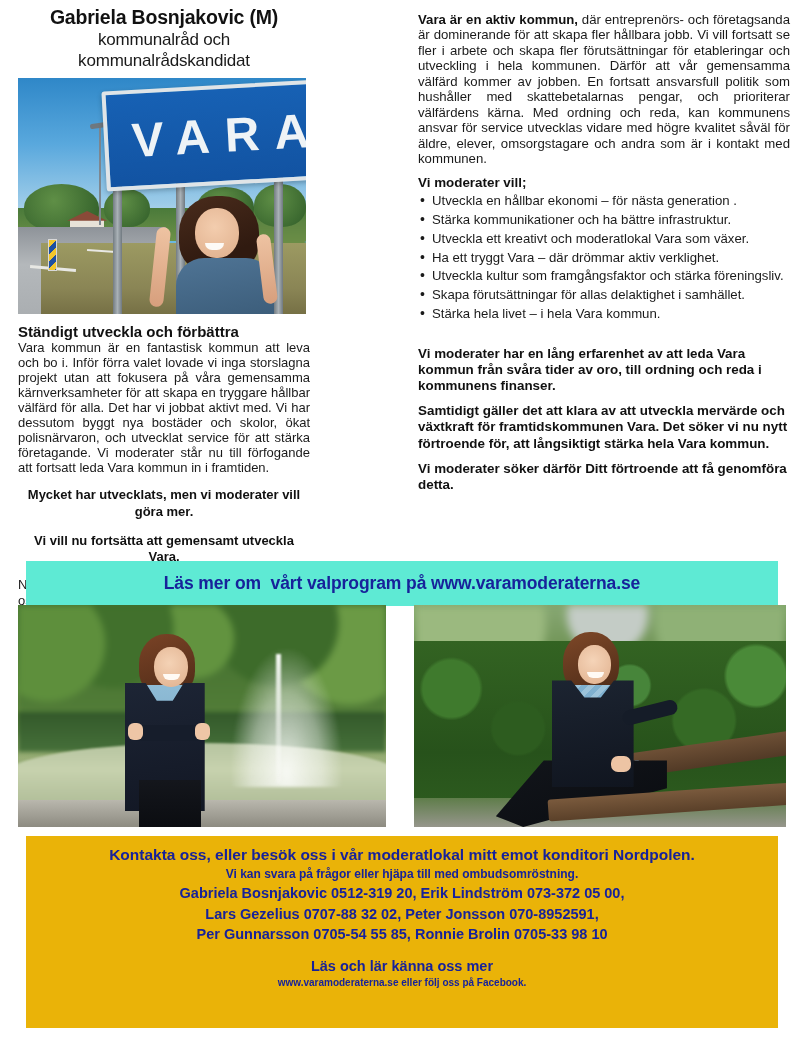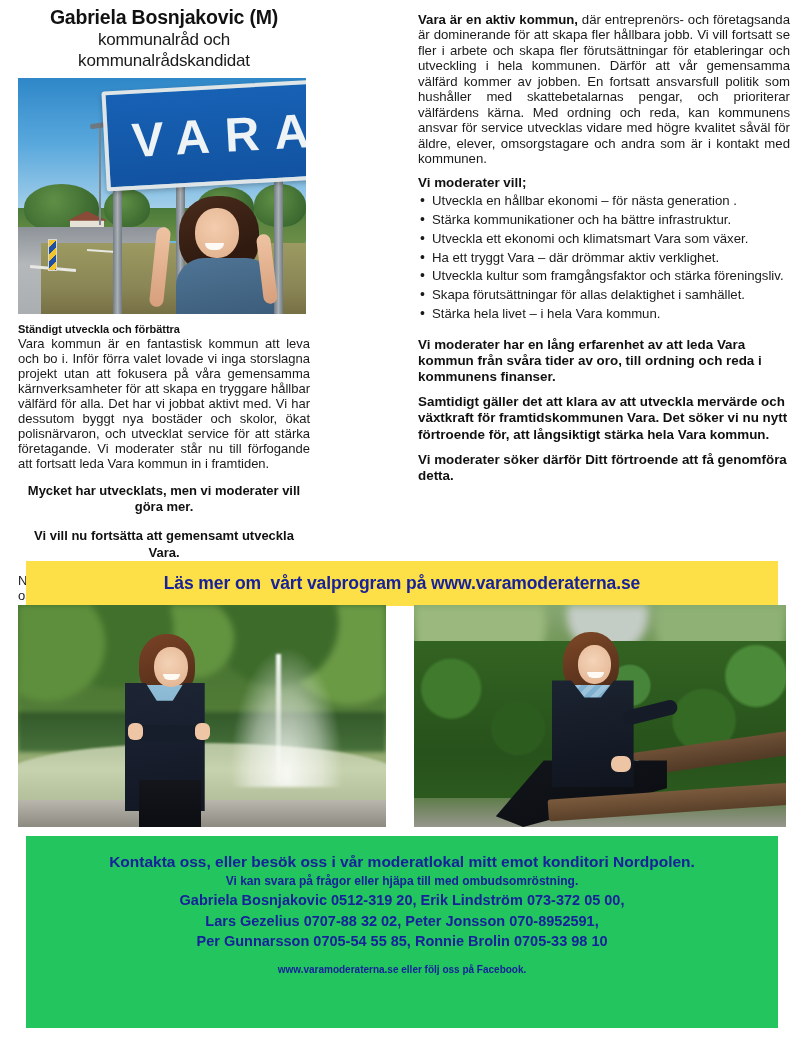--- a/index.html
+++ b/index.html
@@ -180,21 +180,21 @@
   }
   .person-arm {
     position: absolute; background: linear-gradient(180deg, #eec3a2, #d79f7d);
     border-radius: 8px;
   }
   .arm-l { left: 47%; top: 63%; width: 14px; height: 80px; transform: rotate(6deg); }
   .arm-r { right: 11%; top: 66%; width: 14px; height: 70px; transform: rotate(-7deg); }
 
   
   .lead-title {
-    font-size: 11px;
+    font-size: 15px;
     font-weight: bold;
     color: #111111;
     margin: 9px 0 0 0;
     line-height: 1.15;
   }
   .body-text {
     font-size: 13px;
     line-height: 1.155;
     color: #1a1a1a;
     text-align: justify;
@@ -225,21 +225,21 @@
   }
   .r-para b { font-weight: bold; color: #111111; }
   .list-title {
     font-size: 13.4px;
     font-weight: bold;
     color: #111111;
     margin: 0 0 2px 0;
   }
   ul.wants {
     list-style: none;
-    margin: 0 0 13px 0;
+    margin: 0 0 22px 0;
     padding: 0;
   }
   ul.wants li {
     font-size: 13.2px;
     line-height: 1.42;
     color: #1a1a1a;
     padding-left: 14px;
     position: relative;
   }
   ul.wants li:before {
@@ -258,21 +258,21 @@
     margin: 0 0 9px 0;
   }
 
   
   .banner {
     position: absolute;
     left: 26px;
     top: 561px;
     width: 752px;
     height: 45px;
-    background: #fde047;
+    background: #5eead4;
     display: flex;
     align-items: center;
     justify-content: center;
   }
   .banner-text {
     color: #17229a;
     font-size: 17.5px;
     font-weight: bold;
     letter-spacing: -0.1px;
     white-space: pre;
@@ -455,23 +455,23 @@
     clip-path: polygon(28% 0, 100% 0, 100% 42%, 16% 100%, 0 84%);
   }
 
   
   .contact {
     position: absolute;
     left: 26px;
     top: 836px;
     width: 752px;
     height: 192px;
-    background: #22c55e;
+    background: #eab308;
     text-align: center;
-    padding-top: 15px;
+    padding-top: 8px;
     box-sizing: border-box;
   }
   .c-line {
     color: #17229a;
     font-weight: bold;
     line-height: 1.42;
   }
   .c-head { font-size: 15.5px; }
   .c-sub { font-size: 12px; }
   .c-names { font-size: 14.5px; }
@@ -531,21 +531,21 @@
 
     <div class="col-right">
 
       <p class="r-para"><b>Vara är en aktiv kommun,</b><span> där entreprenörs- och företagsanda är dominerande för att skapa fler hållbara jobb. Vi vill fortsatt se fler i arbete och skapa fler förutsättningar för etableringar och utveckling i hela kommunen. Därför att vår gemensamma välfärd kommer av jobben. En fortsatt ansvarsfull politik som hushåller med skattebetalarnas pengar, och prioriterar välfärdens kärna. Med ordning och reda, kan kommunens ansvar för service utvecklas vidare med högre kvalitet såväl för äldre, elever, omsorgstagare och andra som är i kontakt med kommunen.</span></p>
 
       <div class="list-title">Vi moderater vill;</div>
 
       <ul class="wants">
         <li>Utveckla en hållbar ekonomi – för nästa generation .</li>
         <li>Stärka kommunikationer och ha bättre infrastruktur.</li>
-        <li>Utveckla ett ekonomi och klimatsmart Vara som växer.</li>
+        <li>Utveckla ett kreativt och moderatlokal Vara som växer.</li>
         <li>Ha ett tryggt Vara – där drömmar aktiv verklighet.</li>
         <li>Utveckla kultur som framgångsfaktor och stärka föreningsliv.</li>
         <li>Skapa förutsättningar för allas delaktighet i samhället.</li>
         <li>Stärka hela livet – i hela Vara kommun.</li>
       </ul>
 
       <div class="r-bold">Vi moderater har en lång erfarenhet av att leda Vara kommun från svåra tider av oro, till ordning och reda i kommunens finanser.</div>
       <div class="r-bold">Samtidigt gäller det att klara av att utveckla mervärde och växtkraft för framtidskommunen Vara. Det söker vi nu nytt förtroende för, att långsiktigt stärka hela Vara kommun.</div>
       <div class="r-bold">Vi moderater söker därför Ditt förtroende att få genomföra detta.</div>
     </div>
@@ -595,16 +595,17 @@
     </div>
   </div>
 
   <div class="contact">
     <div class="c-line c-head">Kontakta oss, eller besök oss i vår moderatlokal mitt emot konditori Nordpolen.</div>
     <div class="c-line c-sub">Vi kan svara på frågor eller hjäpa till med ombudsomröstning.</div>
     <div class="c-line c-names">Gabriela Bosnjakovic 0512-319 20, Erik Lindström 073-372 05 00,</div>
     <div class="c-line c-names">Lars Gezelius 0707-88 32 02, Peter Jonsson 070-8952591,</div>
     <div class="c-line c-names">Per Gunnarsson 0705-54 55 85, Ronnie Brolin 0705-33 98 10</div>
     <div class="c-spacer"></div>
+    <div class="c-line c-foot">Läs och lär känna oss mer</div>
     <div class="c-line c-url">www.varamoderaterna.se  eller följ oss på Facebook.</div>
   </div>
 
 </div>
 
 </body></html>

